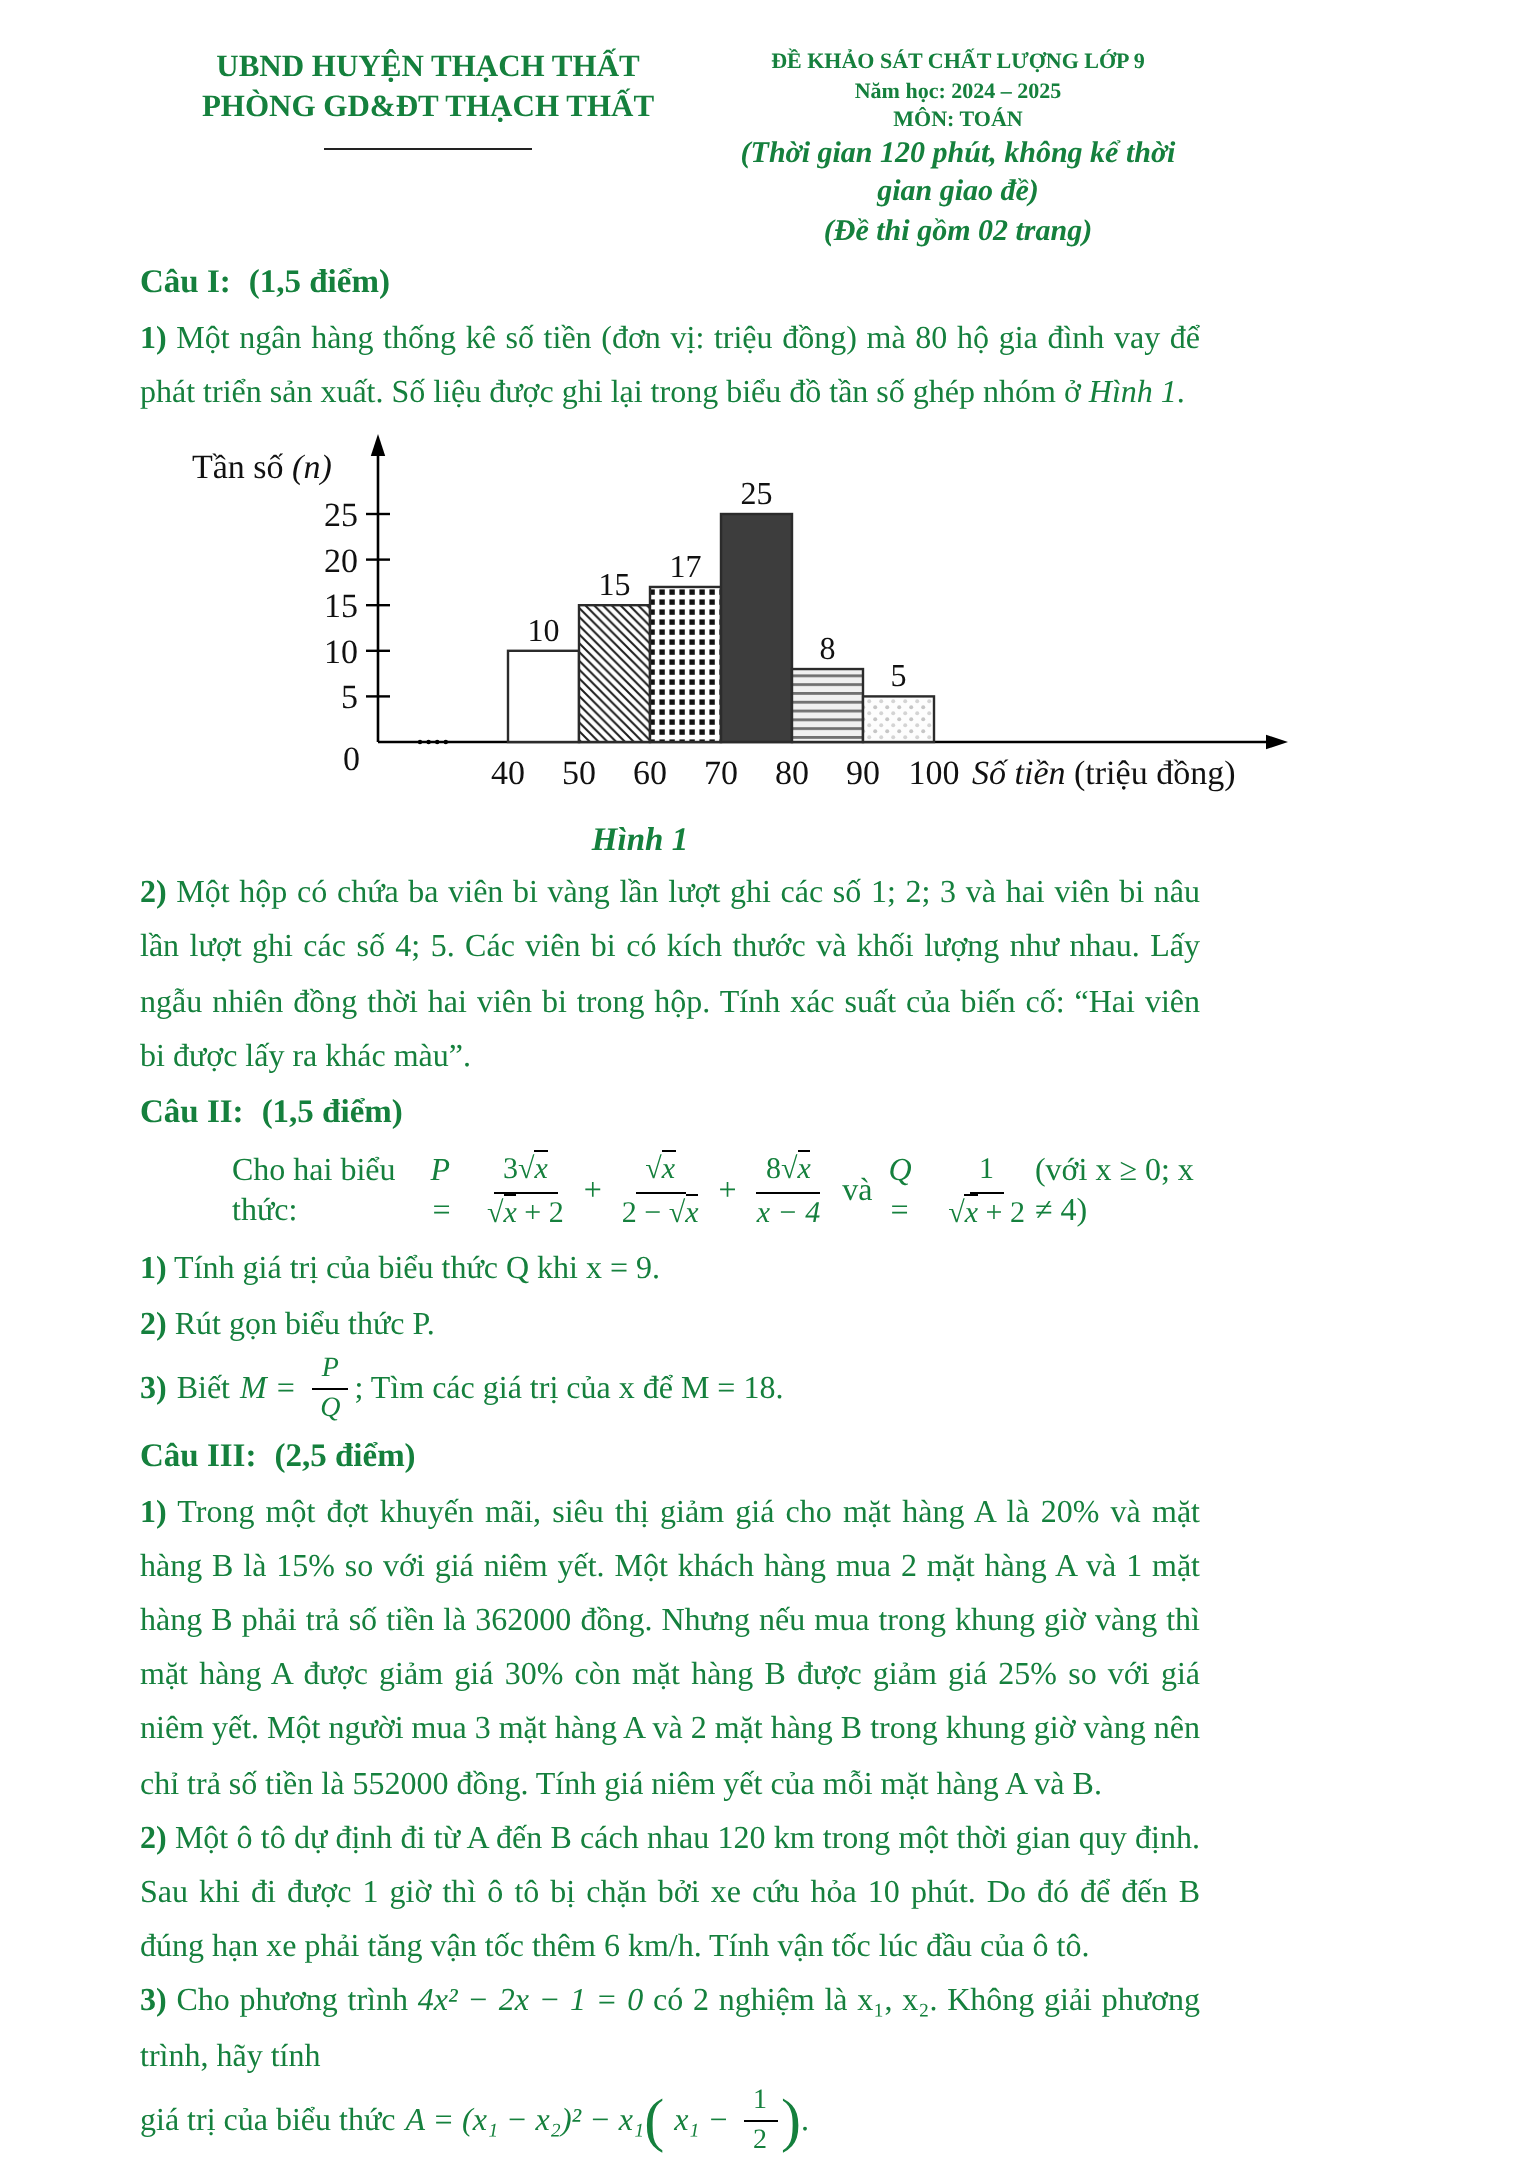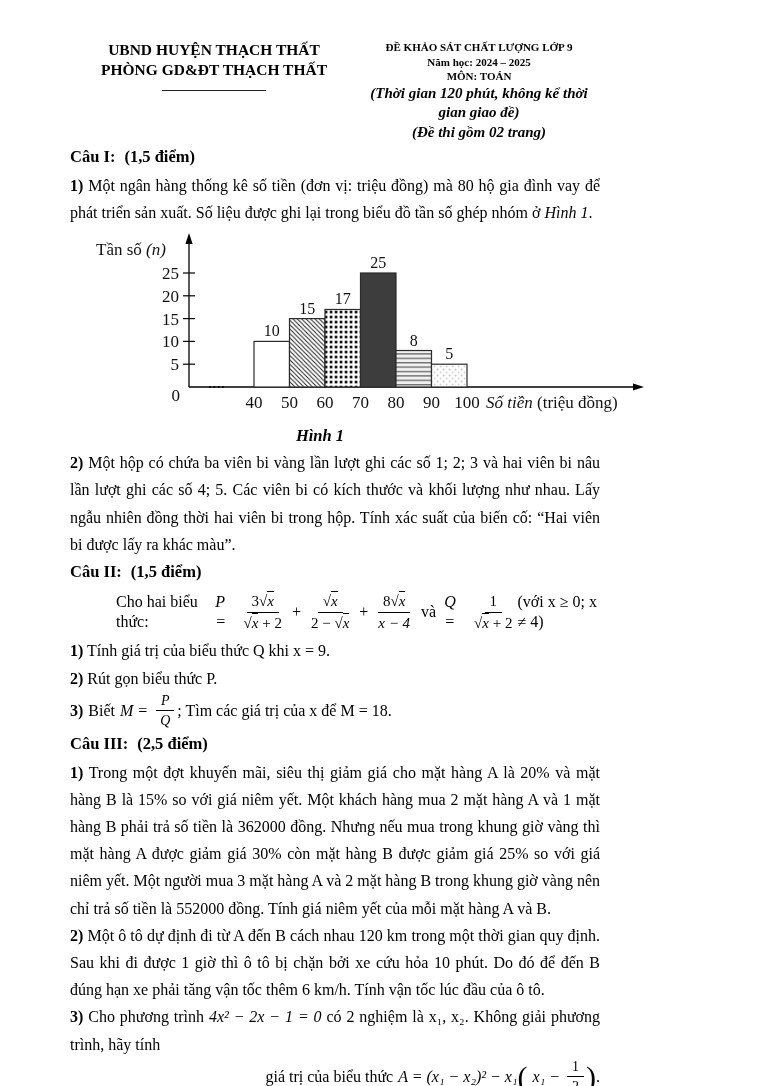--- a/index.html
+++ b/index.html
@@ -1,20 +1,20 @@
 <!DOCTYPE html>
 <html><head>
 <meta charset="utf-8">
 <style>
   html,body{margin:0;padding:0;background:#ffffff;}
   .page{
     width:664px;height:1086px;box-sizing:border-box;overflow:hidden;
-    padding:40px 64px 0 70px;
+    padding:24px 64px 0 70px;
     font-family:"Liberation Serif", serif;
-    font-size:16px;color:#000000;background:#fff;
+    font-size:16px;color:#15803d;background:#fff;
   }
   
   .header{display:flex;align-items:flex-start;}
   .header-left{width:288px;text-align:center;font-weight:bold;font-size:15.5px;line-height:1.32;}
   .header-rule{width:104px;border:none;border-top:1.6px solid #222;margin:9px auto 0;}
   .header-right{flex:1;text-align:center;line-height:1.32;}
   .hr-bold{font-weight:bold;font-size:11px;}
   .hr-italic{font-style:italic;font-weight:bold;font-size:15px;text-align:center;}
   
   .sec{margin:0;font-weight:bold;font-size:16.5px;line-height:1.75;}
@@ -23,21 +23,21 @@
   .plabel{font-weight:bold;}
   .indent{text-indent:46px;}
   .mi{font-style:italic;}
   
   .figure{margin:4px 0 0 24px;}
   #chart-svg{display:block;}
   #chart-svg text{font-family:"Liberation Serif", serif;fill:#111;}
   .fig-caption{text-align:center;font-weight:bold;font-style:italic;font-size:16.5px;line-height:1.4;margin:2px 54px 2px 0;}
   
   .frow{display:flex;align-items:center;flex-wrap:nowrap;margin:5px 0 5px 46px;line-height:1.25;}
-  .frow-a{margin-left:0;margin-top:2px;margin-bottom:2px;justify-content:flex-end;}
+  .frow-a{margin-left:0;margin-top:2px;margin-bottom:2px;}
   .fintro{margin-right:8px;}
   .flhs{margin:0 5px 0 2px;}
   .fword{margin:0 6px;}
   .op{margin:0 5px;}
   .frac{display:inline-flex;flex-direction:column;align-items:center;vertical-align:middle;font-size:15px;line-height:1.25;font-family:Liberation Serif, serif;}
   .frac .num{display:block;padding:0 5px 1px;border-bottom:1.2px solid #000;white-space:nowrap;}
   .frac .den{display:block;padding:1px 5px 0;white-space:nowrap;}
   .sfrac{font-size:14px;margin:0 2px;}
   .rad{font-style:italic;border-top:1.2px solid #000;padding-top:1px;}
   .bigp{font-size:30px;font-weight:400;line-height:0;vertical-align:-3px;}

